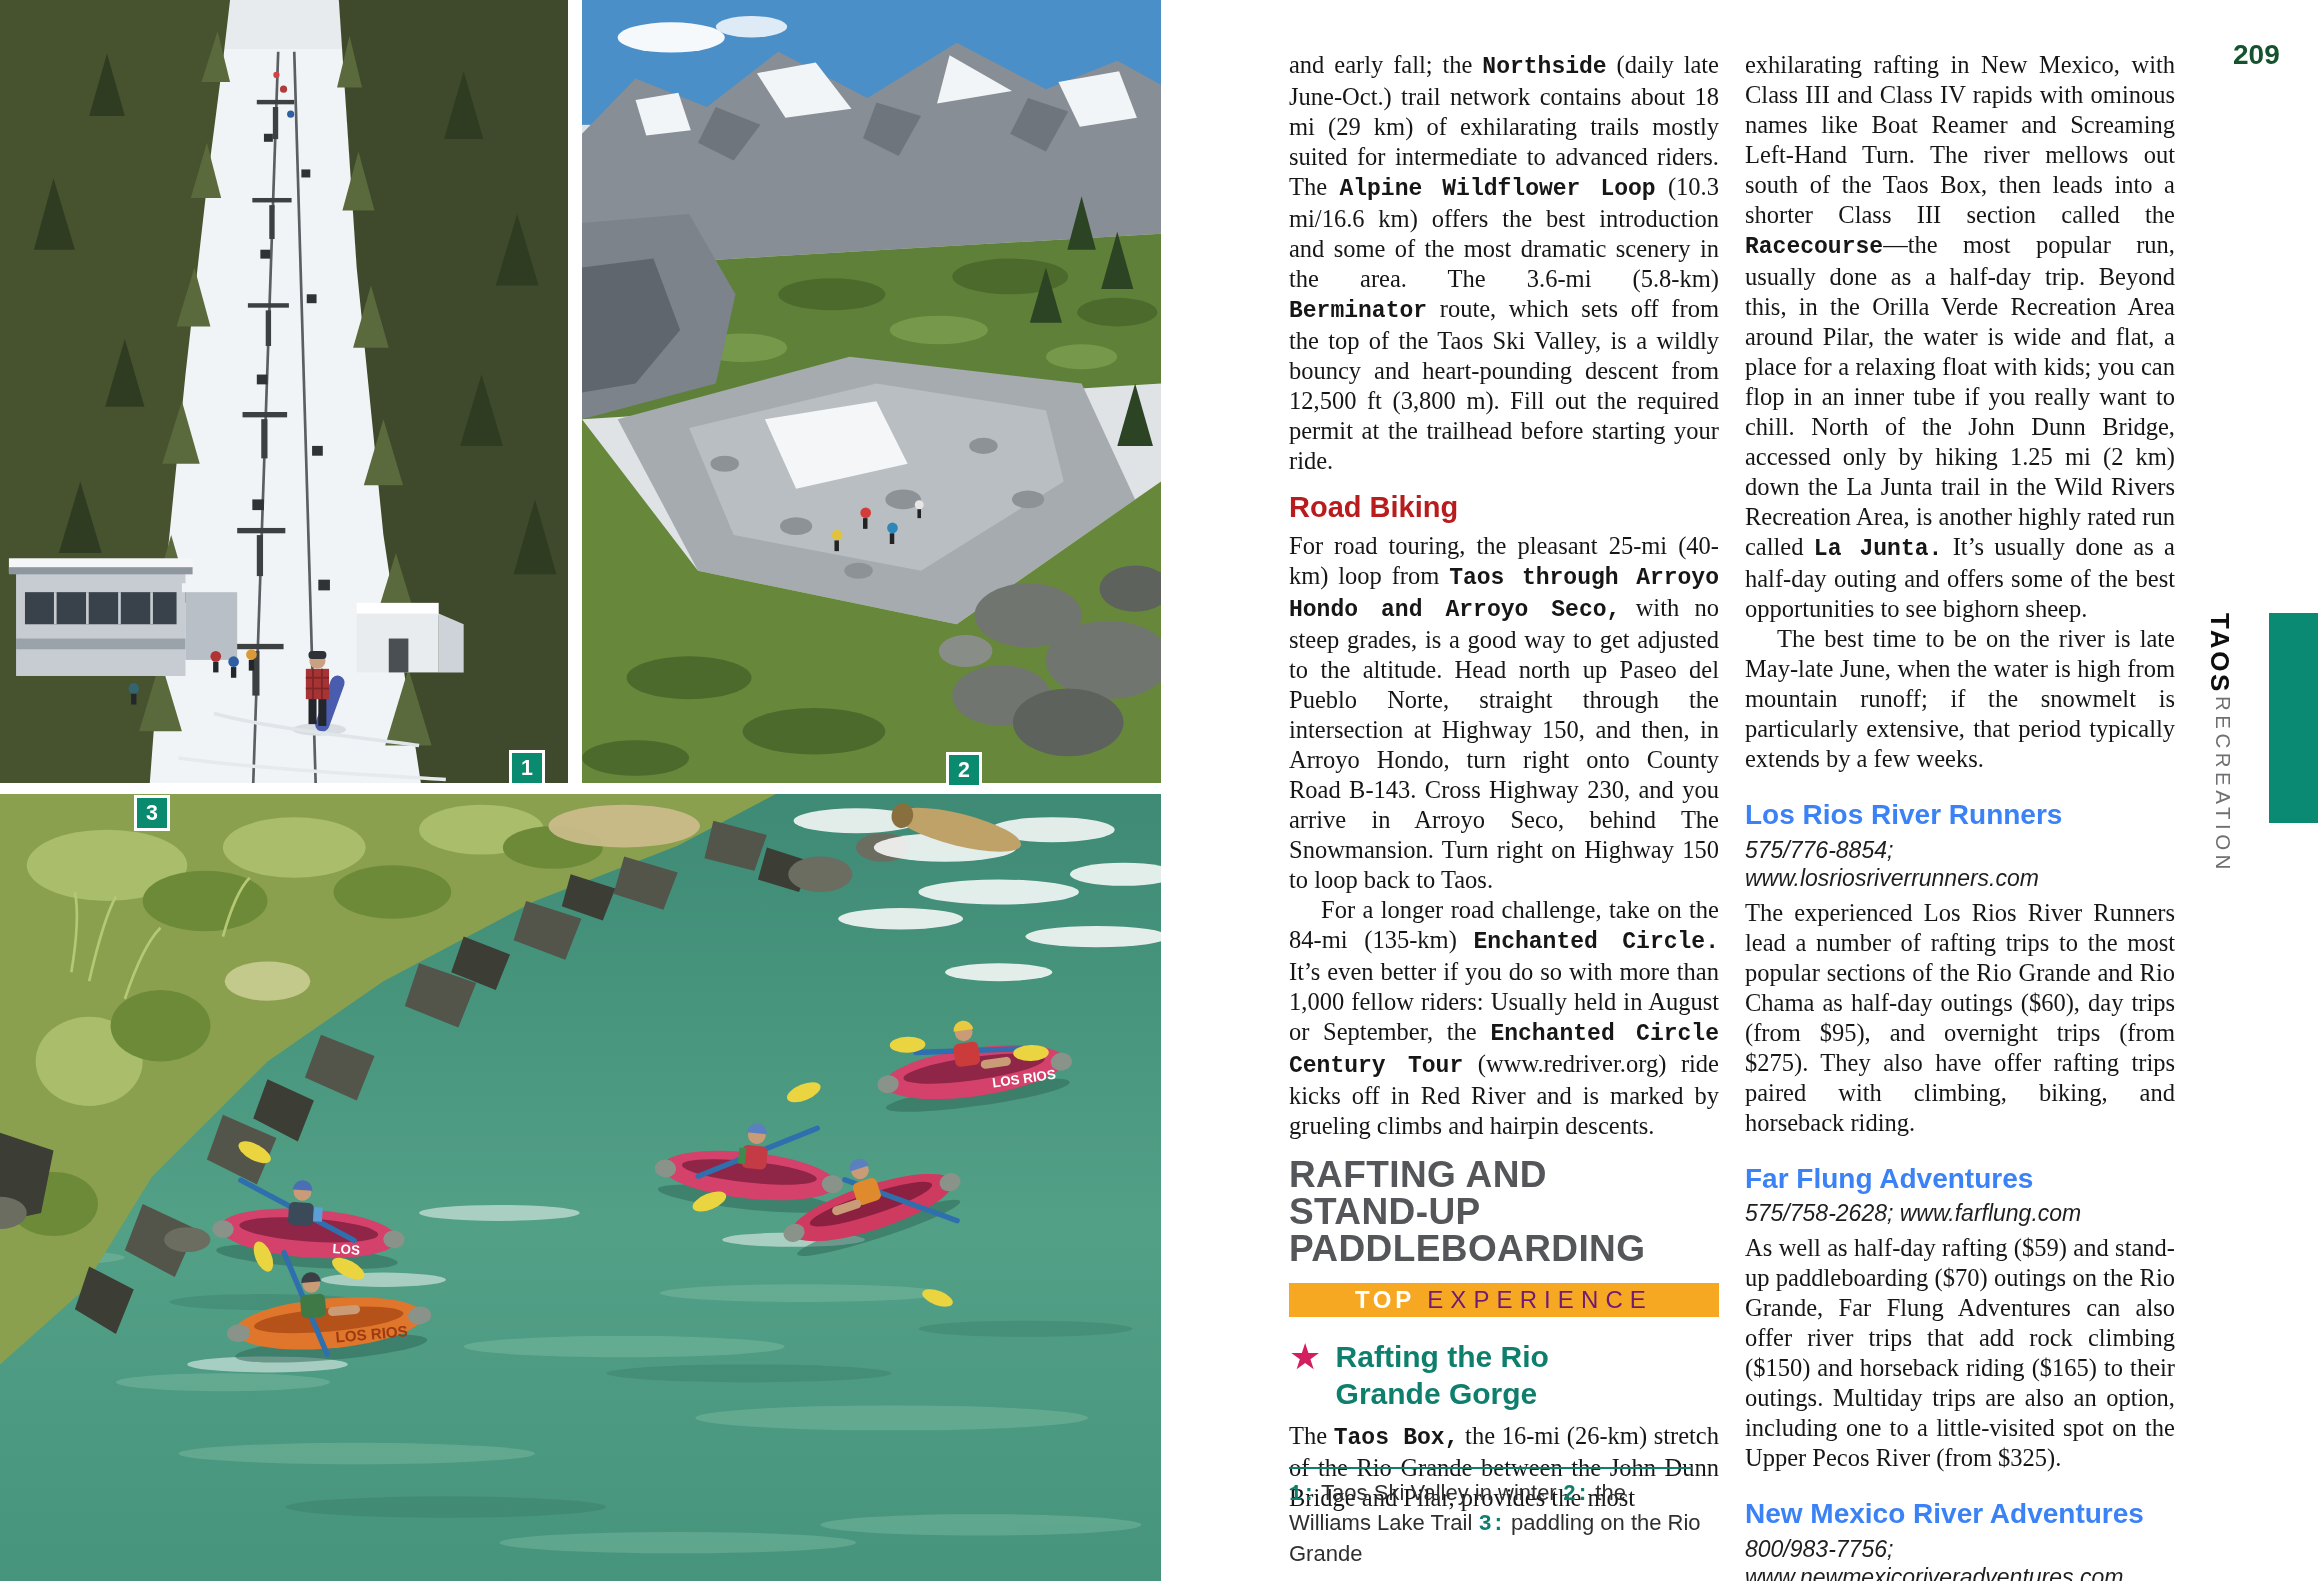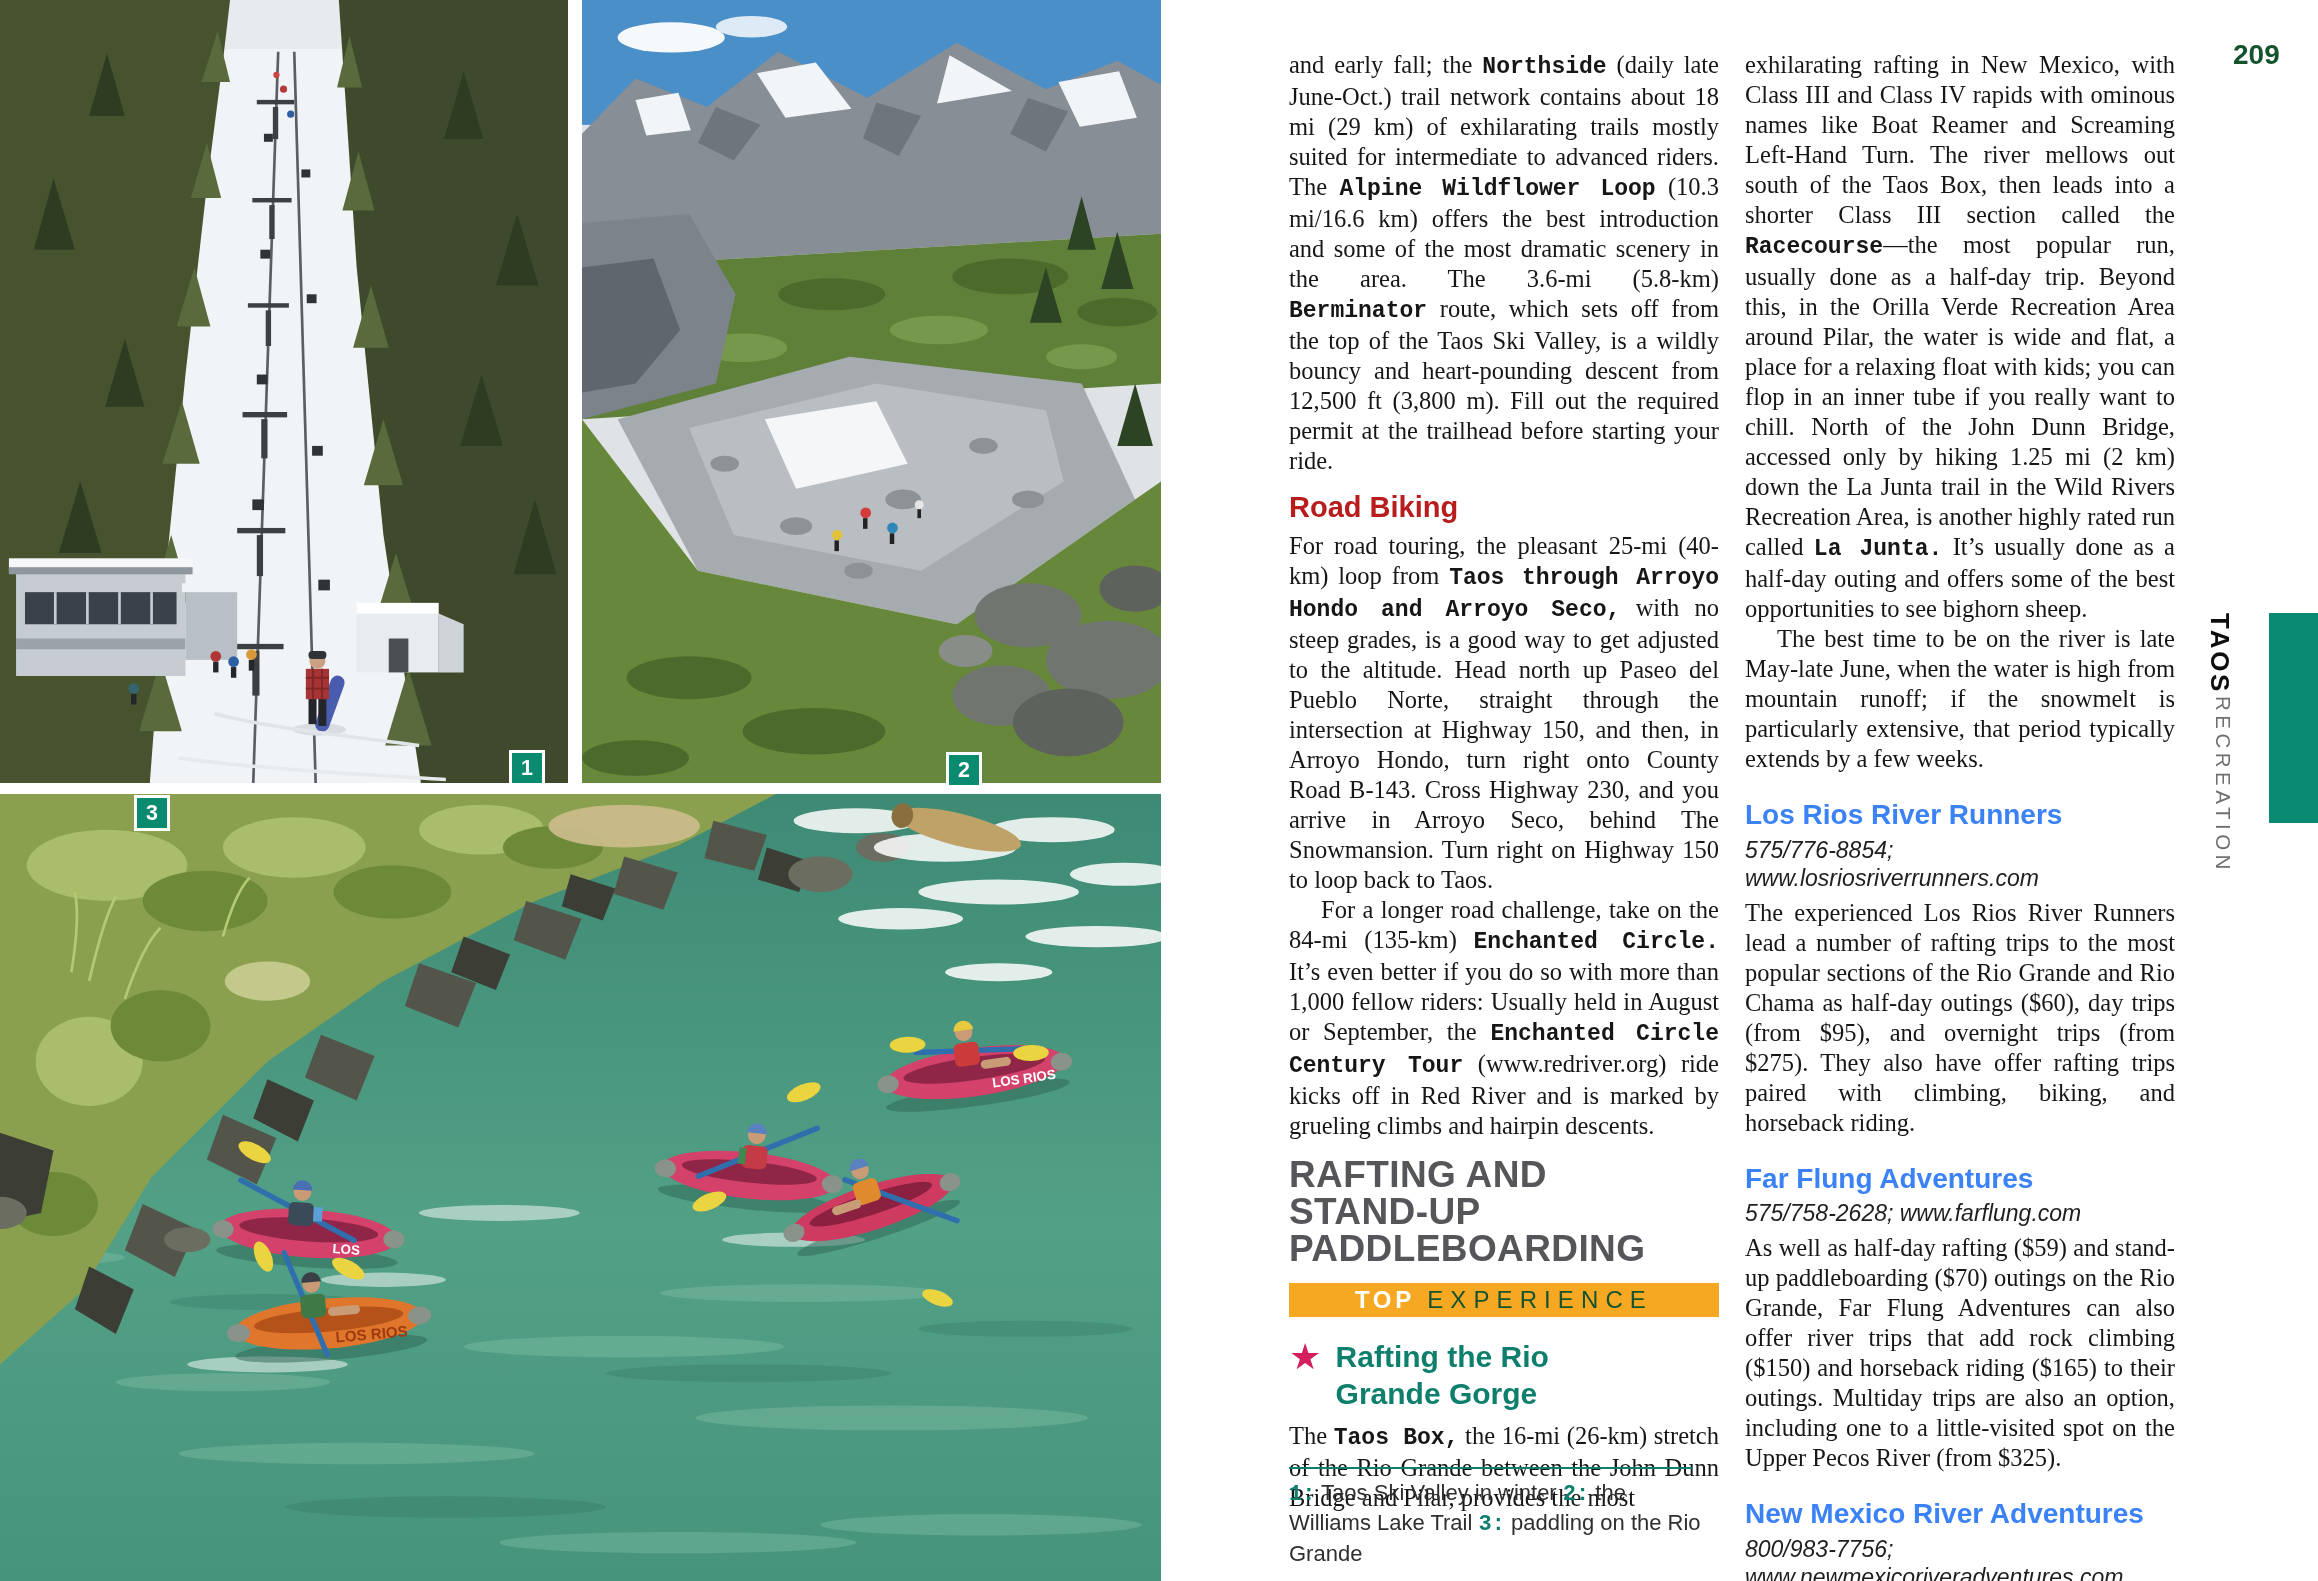--- a/index.html
+++ b/index.html
@@ -22,21 +22,21 @@
   .bp + .bp{text-indent:32px;}
   .indent{text-indent:32px;}
   .b{font-family:Liberation Mono, monospace;font-weight:700;font-size:0.94em;}
   .c-teal{color:#0E7F6C;}
   .h-teal{font:700 29px/34px "Liberation Sans",sans-serif;color:#b91c1c;margin:14.3px 0 7.1px;}
   .h-gray div{font:800 37px/37px "Liberation Sans",sans-serif;color:#55565A;letter-spacing:0.4px;}
   .h-gray{margin:14.3px 0 16px;}
   .banner{height:34px;background:#F7A823;display:flex;align-items:center;justify-content:center;
           gap:12.5px;margin:12.5px 0 21.4px;}
   .banner-top{font:800 24px "Liberation Sans",sans-serif;color:#fff;letter-spacing:3.6px;}
-  .banner-exp{font:400 24px "Liberation Sans",sans-serif;color:#14532d;letter-spacing:7.1px;}
+  .banner-exp{font:400 24px "Liberation Sans",sans-serif;color:#701a75;letter-spacing:7.1px;}
   .star-head{display:flex;align-items:flex-start;margin:0 0 9px;}
   .star{color:#D31E5F;font-size:36px;line-height:37px;margin-right:14.3px;font-family:"DejaVu Sans",sans-serif;}
   .star-lines div{font:700 30px/37px "Liberation Sans",sans-serif;color:#0E7F6C;}
   .h-blue{font:700 28px/32px "Liberation Sans",sans-serif;color:#3b82f6;margin:25px 0 4.5px;}
   .contact{font:italic 400 23px/28px "Liberation Sans",sans-serif;color:#1e1e1e;margin:0 0 6.2px;}
   .caption{position:absolute;left:1289px;top:1467px;width:430px;}
   .caption-rule{width:403px;border-top:2.7px solid #0E7F6C;margin-bottom:9.8px;}
   .caption-text{font:22px/28.5px "Liberation Sans",sans-serif;color:#2F2F2F;width:419px;}
   .caption-text .b{font-size:1em;}
   .pagenum{position:absolute;left:2233px;top:39px;font:700 28px "Liberation Sans",sans-serif;color:#14532d;}

